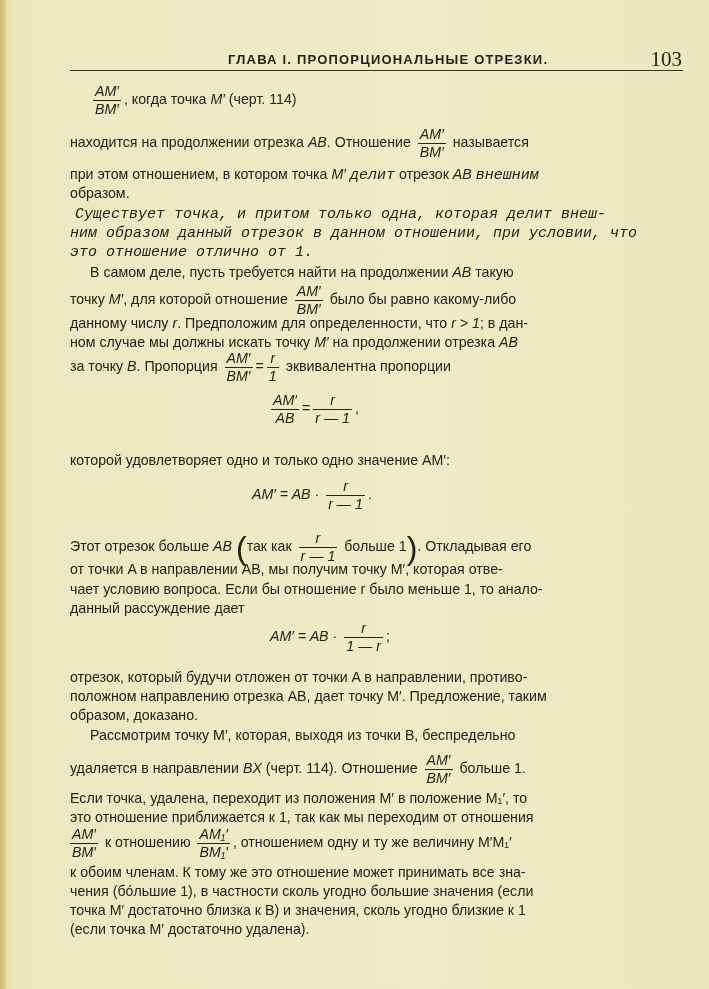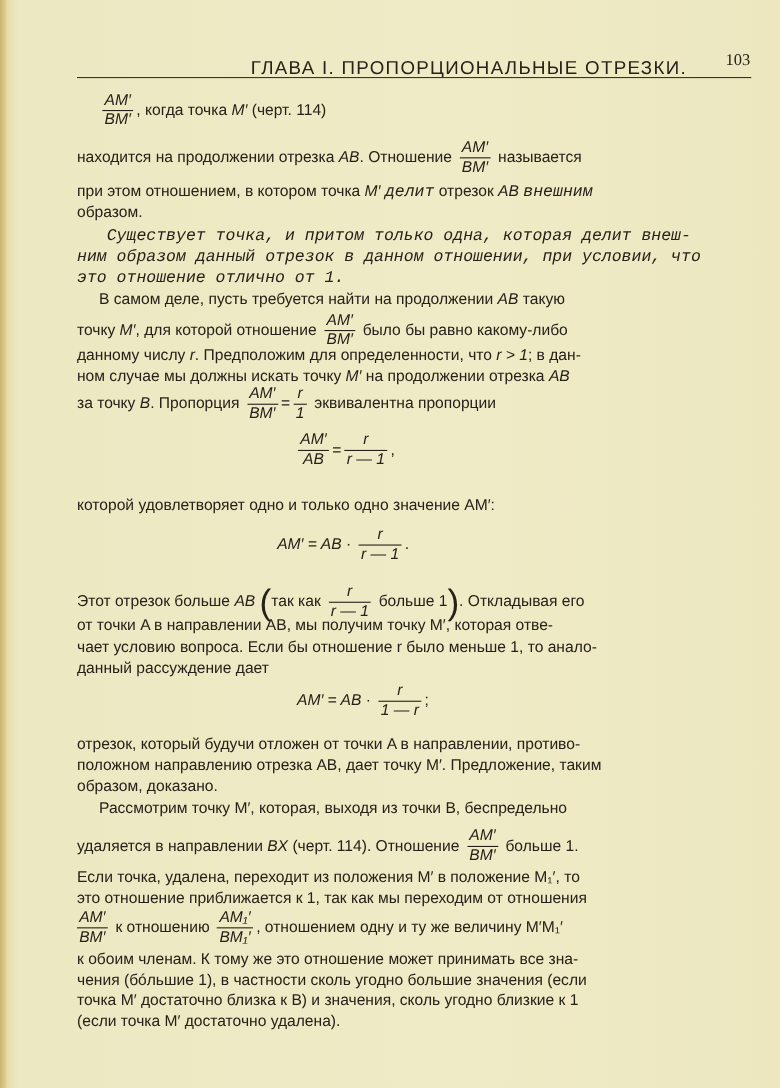--- a/index.html
+++ b/index.html
@@ -6,22 +6,22 @@
   body{
     width:709px;height:989px;overflow:hidden;position:relative;
     background:#ece8bf;
     font-family:"Liberation Sans","DejaVu Sans",sans-serif;
     color:#262119;
   }
   .page{position:absolute;inset:0;
     background:linear-gradient(90deg,#d8c98a 0px,#e6dca6 6px,#ece8c2 16px,#efebc6 60%,#ece7bf 100%);}
   .edge{position:absolute;left:0;top:0;bottom:0;width:6px;background:linear-gradient(90deg,#c9b56e,#e0d39b);}
   .header{position:absolute;left:70px;top:49px;width:612px;height:20px;}
-  .header .title{position:absolute;left:158px;top:3px;font-size:17px;letter-spacing:1.2px;font-weight:normal;}
-  .header .pageno{position:absolute;right:0;top:-2px;font-family:"Liberation Serif",serif;font-size:15px;}
+  .header .title{position:absolute;left:158px;top:3px;font-size:13px;letter-spacing:1.2px;font-weight:bold;}
+  .header .pageno{position:absolute;right:0;top:-2px;font-family:"Liberation Serif",serif;font-size:21px;}
   .rule{position:absolute;left:70px;top:70px;width:613px;height:1px;background:#3a332a;}
   .text{position:absolute;left:70px;width:612px;font-size:14.2px;line-height:19px;}
   .line{position:absolute;left:0;white-space:nowrap;}
   i.m{font-family:"Liberation Sans",sans-serif;font-style:italic;}
   .it{font-family:Liberation Mono, monospace;font-style:italic;font-size:15px;}
   .frac{display:inline-block;vertical-align:middle;text-align:center;font-style:italic;line-height:17px;margin:0 3px;}
   .frac .num{display:block;padding:0 2px;border-bottom:1px solid #262119;}
   .frac .den{display:block;padding:0 2px;}
   .eq{position:absolute;white-space:nowrap;font-style:italic;font-size:14.2px;}
   .eq span.n{font-style:normal;}
@@ -55,21 +55,21 @@
     <div class="line" style="top:165px">
       <span>при этом отношением, в котором точка</span>
       <i class="m">M′</i>
       <span class="it">делит</span>
       <span>отрезок</span>
       <i class="m">AB</i>
       <span class="it">внешним</span>
     </div>
     <div class="line" style="top:184px">образом.</div>
 
-    <div class="line it" style="top:205px;left:27px">Существует точка, и притом только одна, которая делит внеш-</div>
+    <div class="line it" style="top:205px;left:5px">Существует точка, и притом только одна, которая делит внеш-</div>
     <div class="line it" style="top:224px">ним образом данный отрезок в данном отношении, при условии, что</div>
     <div class="line it" style="top:243px">это отношение отлично от 1.</div>
 
     <div class="line" style="top:263px;left:20px">
       <span>В самом деле, пусть требуется найти на продолжении</span>
       <i class="m">AB</i>
       <span>такую</span>
     </div>
     <div class="line" style="top:283px">
       <span>точку</span>

